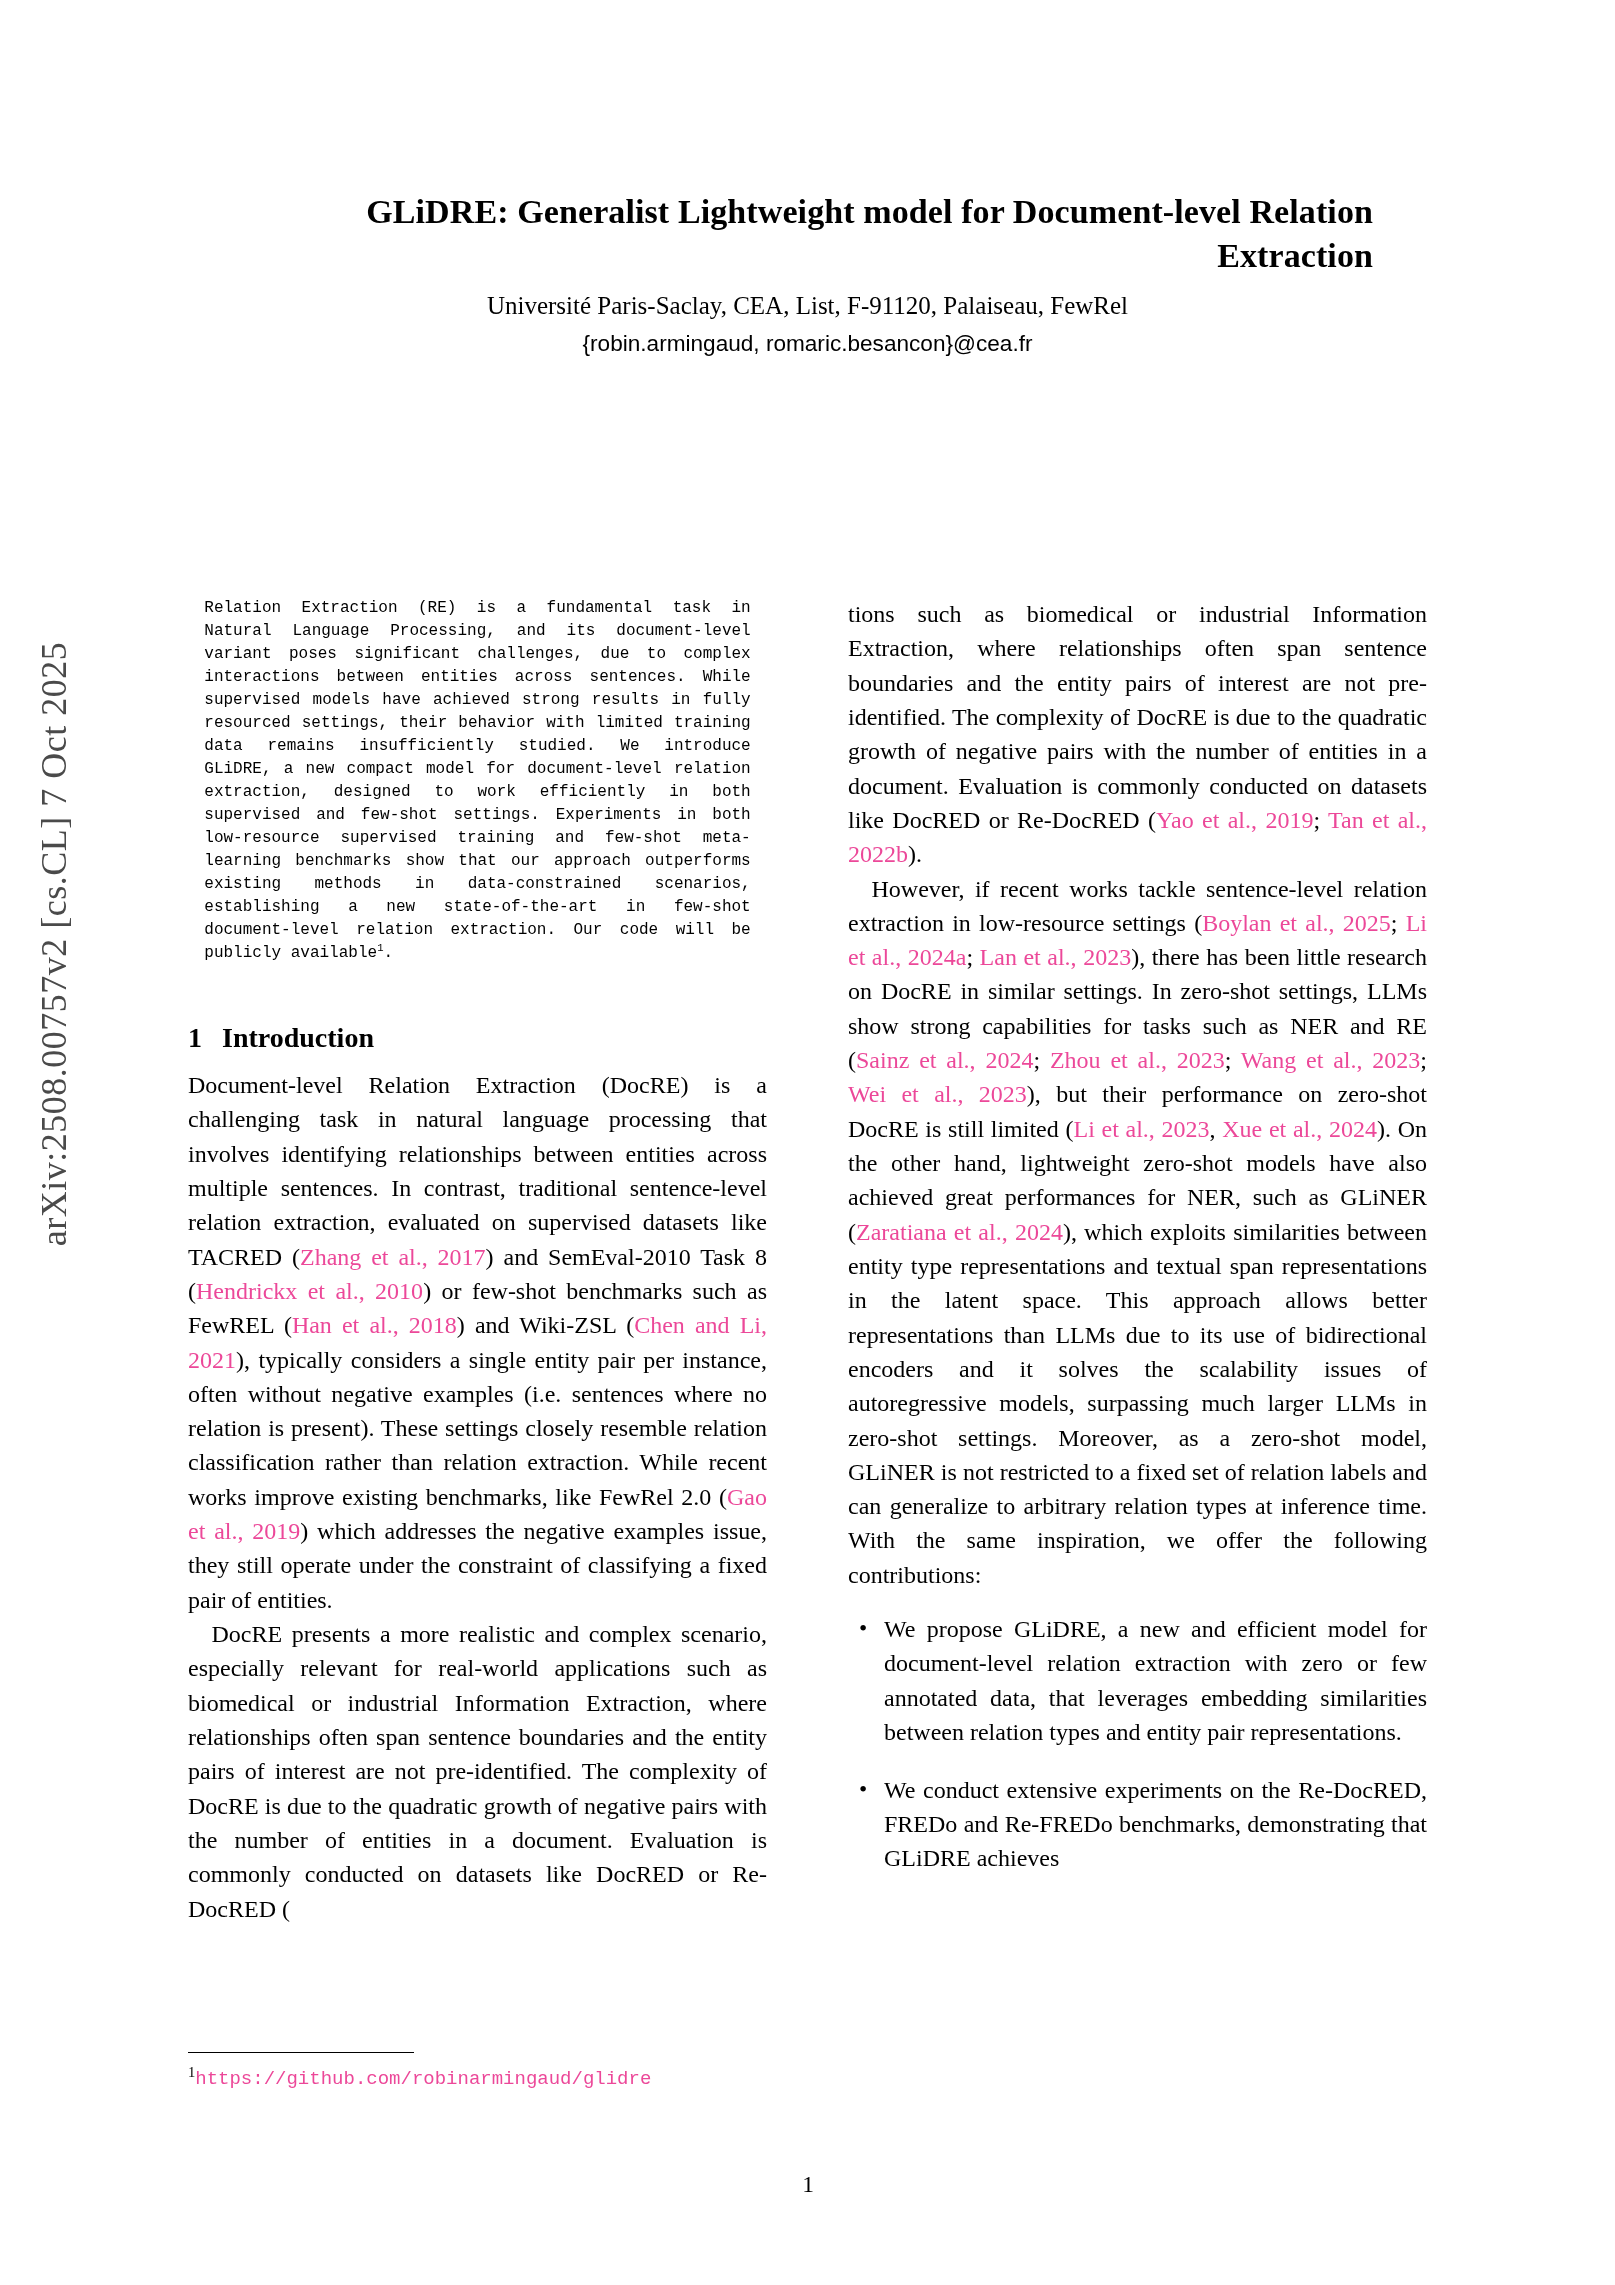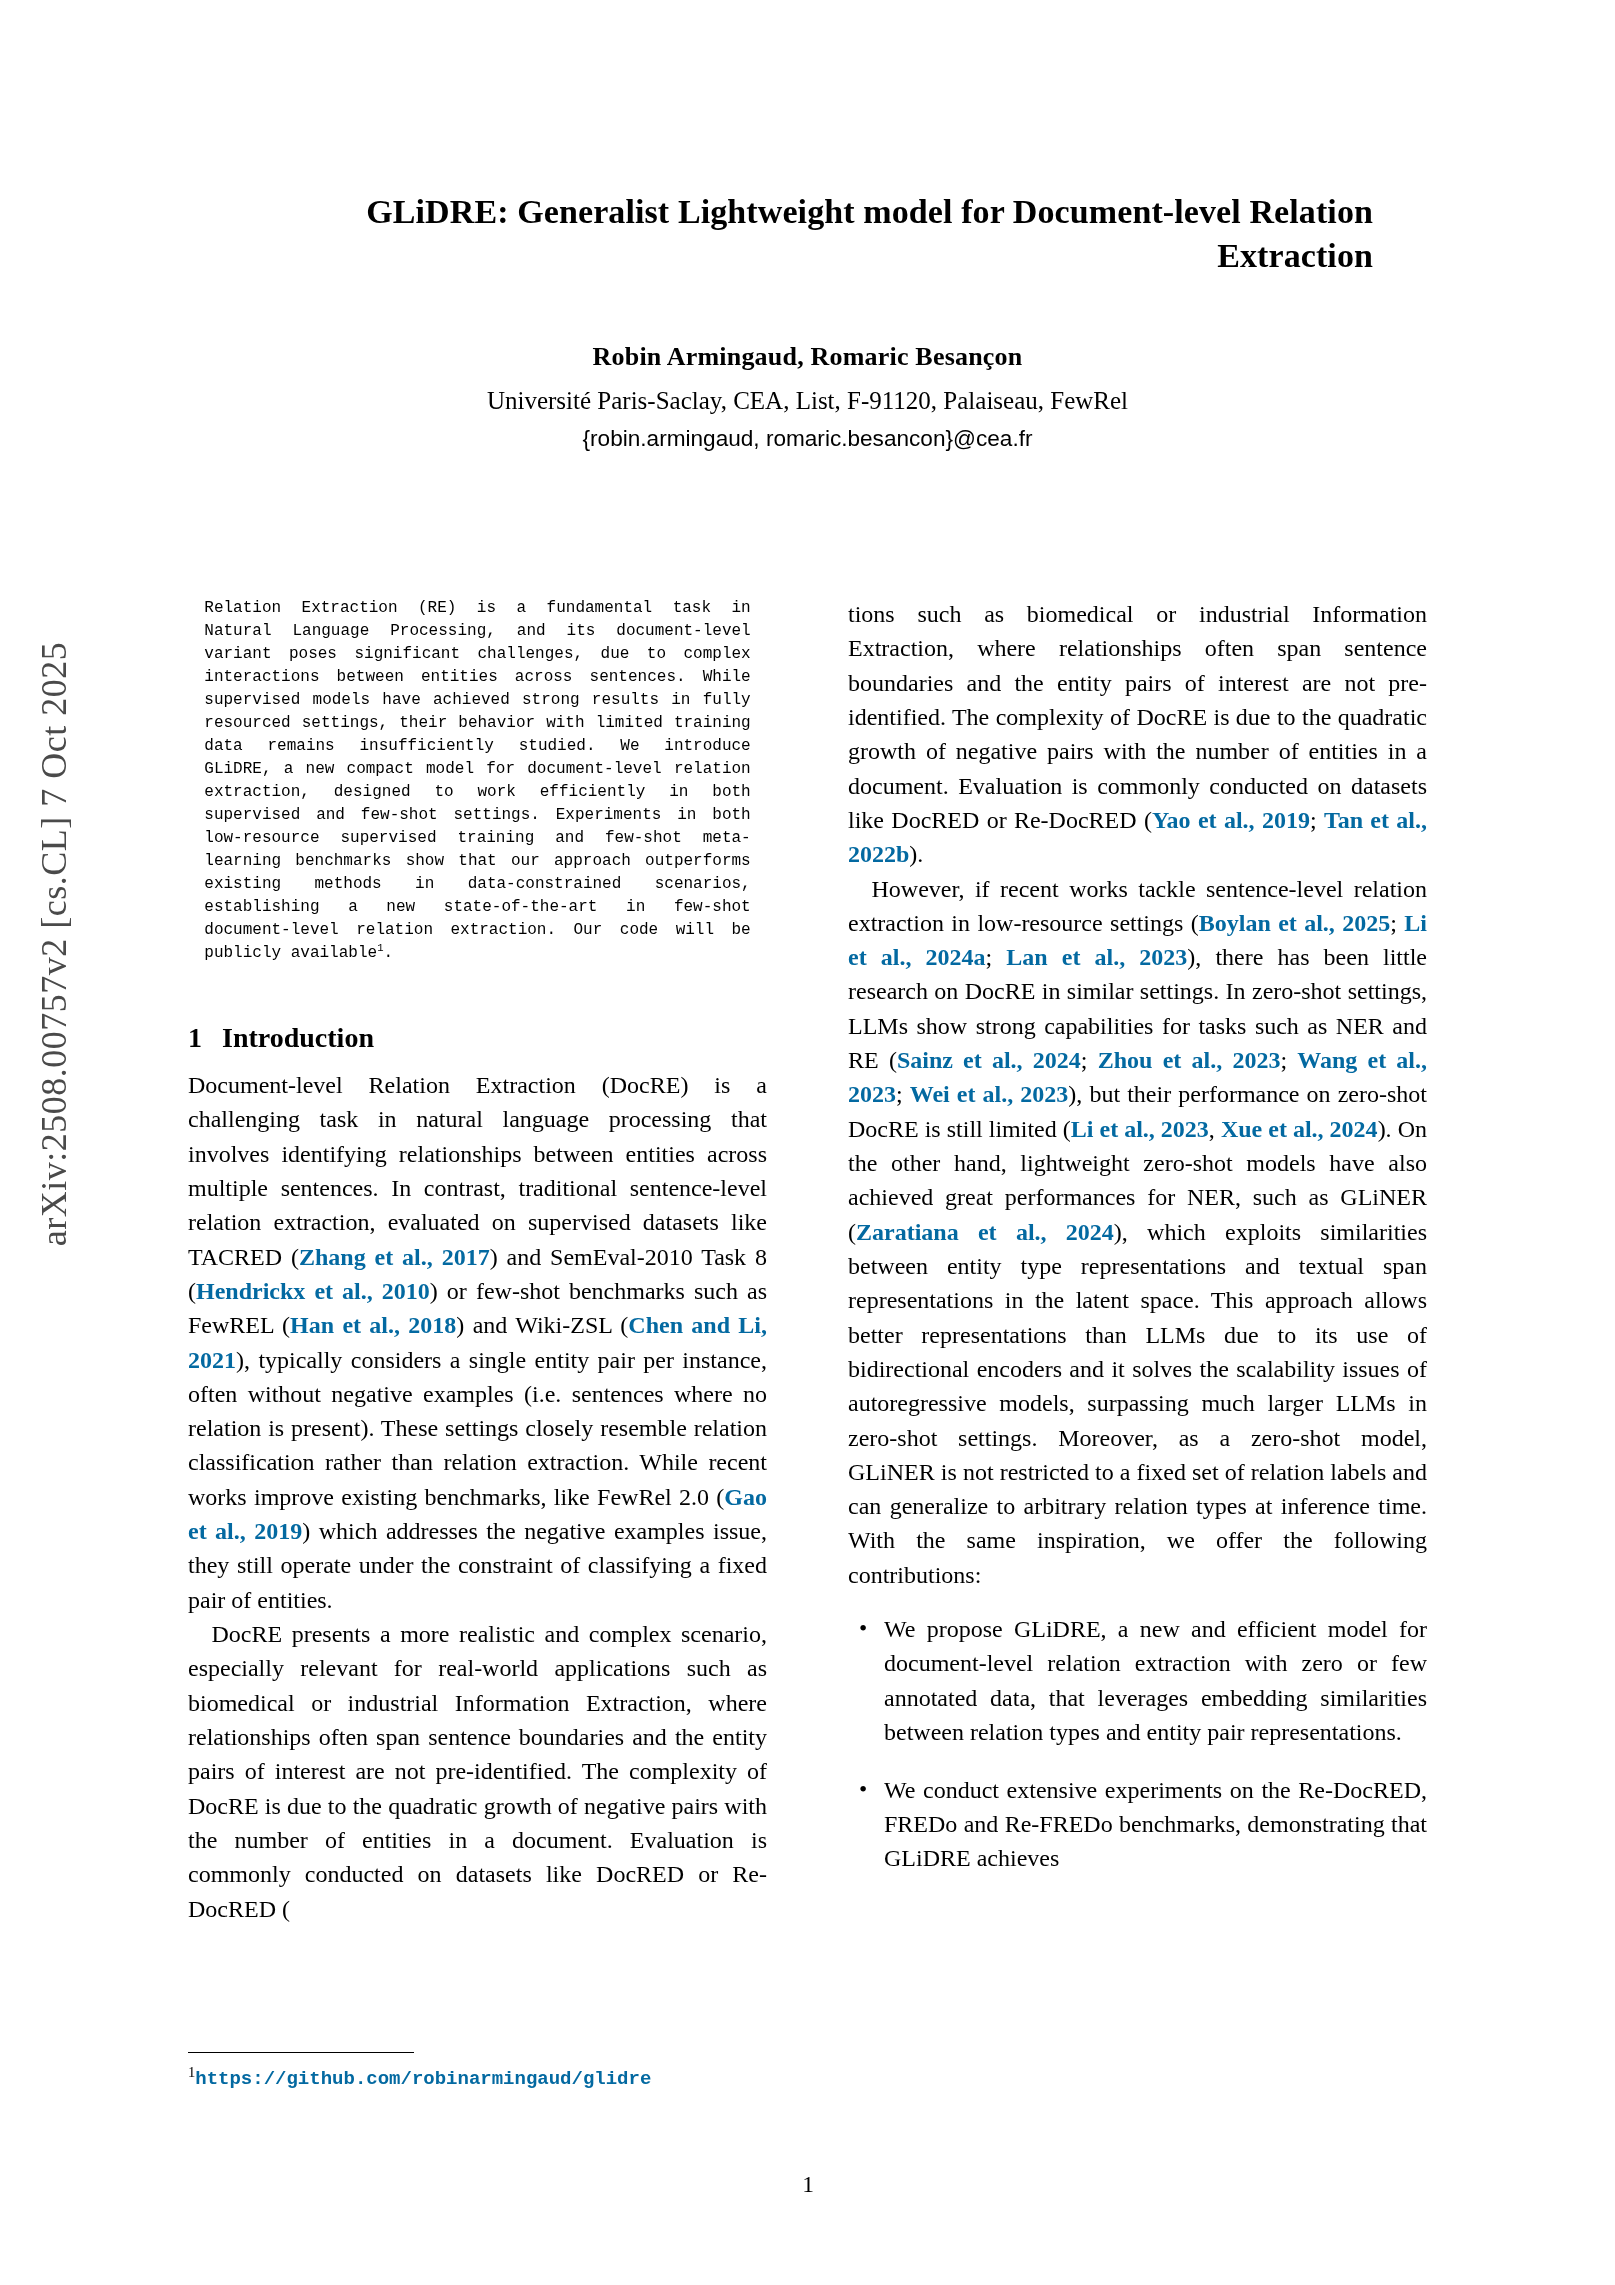--- a/index.html
+++ b/index.html
@@ -118,21 +118,21 @@
     line-height: 1.43;
     text-align: justify;
     text-justify: inter-word;
     margin: 0;
     hyphens: auto;
   }
   p.body + p.body { text-indent: 23.5px; }
   p.body.noindent { text-indent: 0; }
 
   .cite { color: #1a0dab; }
-  a.cite, a.link { color: #0369a1; text-decoration: none; font-weight: bold; }
+  a.cite, a.link { color: #ec4899; text-decoration: none; }
 
   sup { font-size: 0.66em; vertical-align: super; line-height: 0; }
 
   .bullets {
     margin: 20px 0 0 0;
     padding: 0;
     list-style: none;
   }
   .bullets li {
     position: relative;
@@ -185,21 +185,20 @@
 </style>
 </head>
 <body>
 
 <div class="page">
 
   <div class="arxiv-stamp">arXiv:2508.00757v2  [cs.CL]  7 Oct 2025</div>
 
   <div class="content">
     <div class="title">GLiDRE: Generalist Lightweight model for Document-level Relation Extraction</div>
-    <div class="authors">Robin Armingaud, Romaric Besançon</div>
     <div class="affil">Université Paris-Saclay, CEA, List, F-91120, Palaiseau, FewRel</div>
     <div class="email">{robin.armingaud, romaric.besancon}@cea.fr</div>
   </div>
 
   <div class="columns">
 
     <div class="col col-left">
 
       <div class="abs-body">
         <span>Relation Extraction (RE) is a fundamental task in Natural Language Processing, and its document-level variant poses significant challenges, due to complex interactions between entities across sentences. While supervised models have achieved strong results in fully resourced settings, their behavior with limited training data remains insufficiently studied. We introduce GLiDRE, a new compact model for document-level relation extraction, designed to work efficiently in both supervised and few-shot settings. Experiments in both low-resource supervised training and few-shot meta-learning benchmarks show that our approach outperforms existing methods in data-constrained scenarios, establishing a new state-of-the-art in few-shot document-level relation extraction. Our code will be publicly available</span><sup>1</sup><span>.</span>

